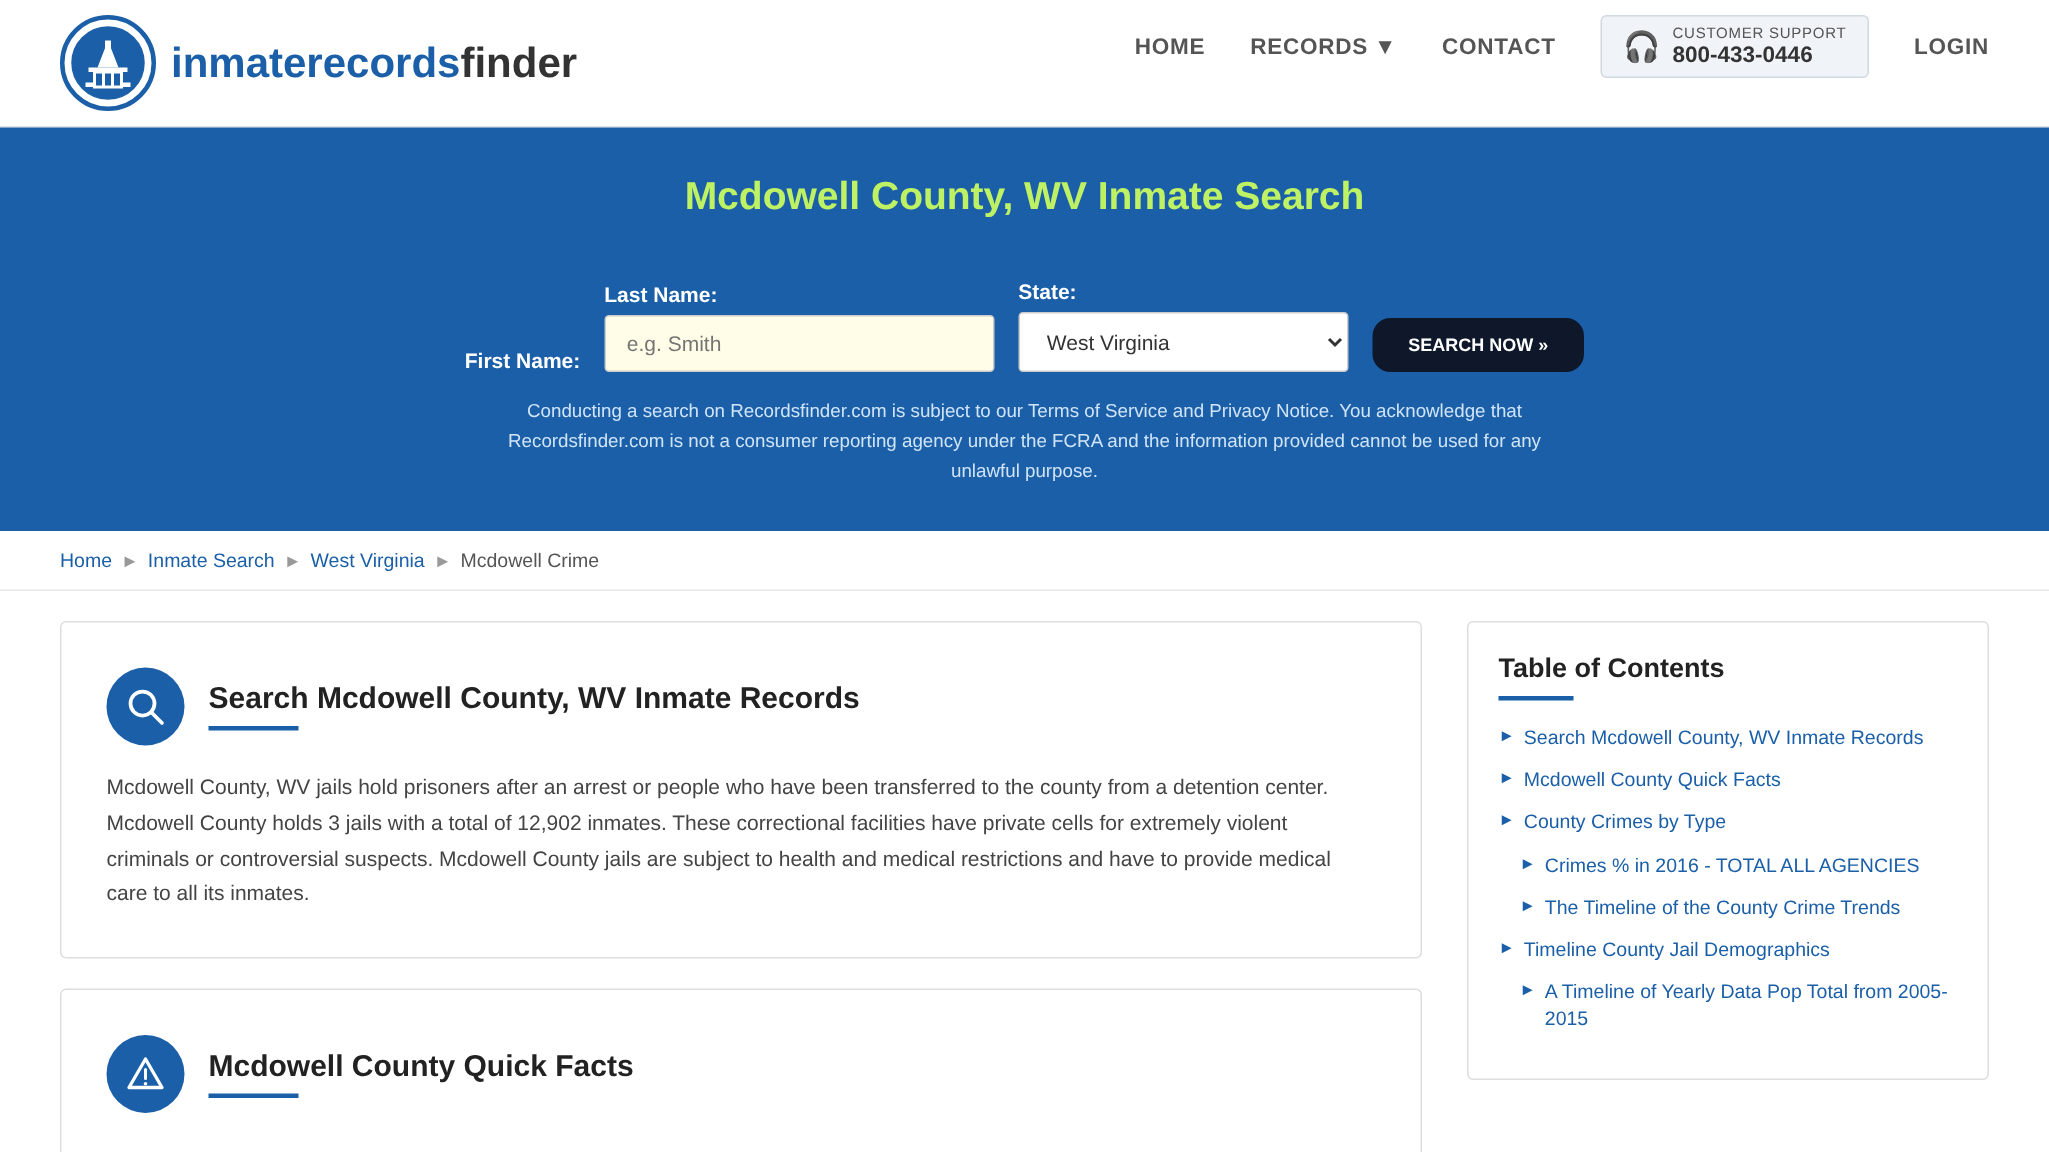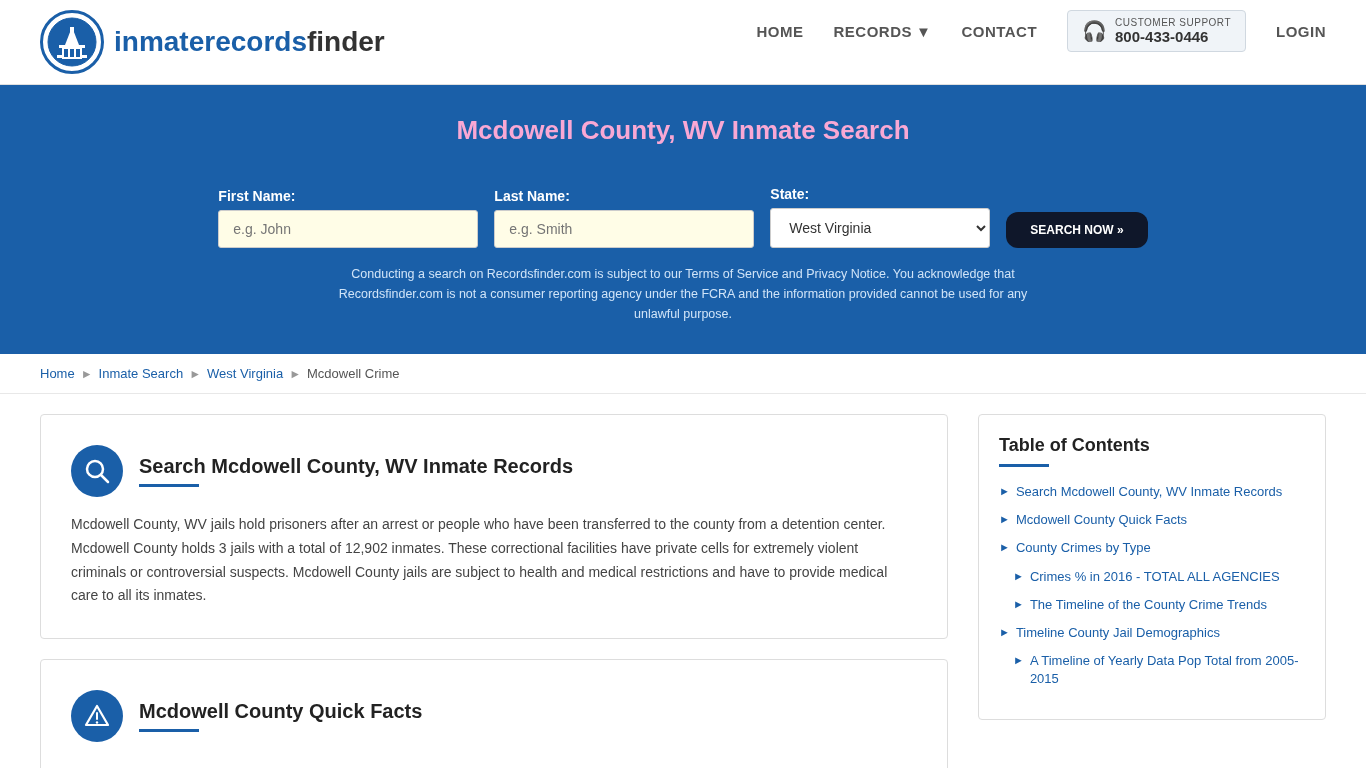--- a/index.html
+++ b/index.html
@@ -96,21 +96,21 @@
       cursor: pointer;
     }
 
     
     .hero {
       background: #1a5fa8;
       padding: 30px 40px;
       text-align: center;
     }
     .hero h1 {
-      color: #f9a8d4;
+      color: #bef264;
       font-size: 26px;
       margin-bottom: 22px;
     }
     .search-form {
       display: flex;
       align-items: flex-end;
       justify-content: center;
       gap: 16px;
       margin-bottom: 16px;
       margin-top: 40px;
@@ -332,21 +332,20 @@
     </div>
     <a class="nav-item login-btn">LOGIN</a>
   </nav>
 </header>
 
 <section class="hero">
   <h1>Mcdowell County, WV Inmate Search</h1>
   <div class="search-form">
     <div class="form-group">
       <label>First Name:</label>
-      <input type="text" placeholder="e.g. John" style="">
     </div>
     <div class="form-group">
       <label>Last Name:</label>
       <input type="text" placeholder="e.g. Smith" style="">
     </div>
     <div class="form-group">
       <label>State:</label>
       <select>
         <option>West Virginia</option>
         <option>Alabama</option>

